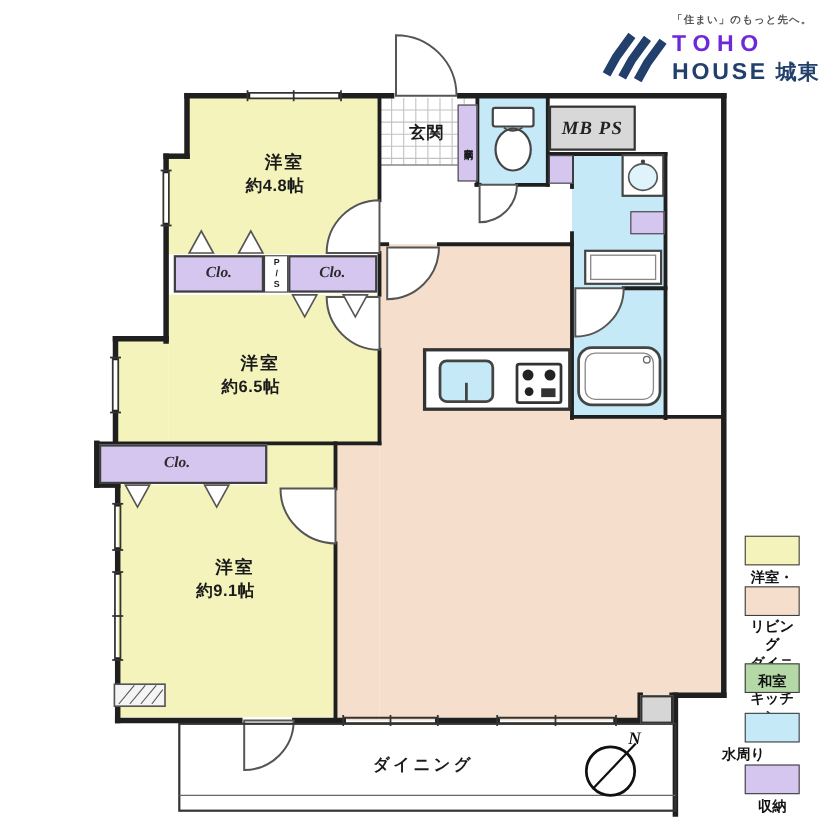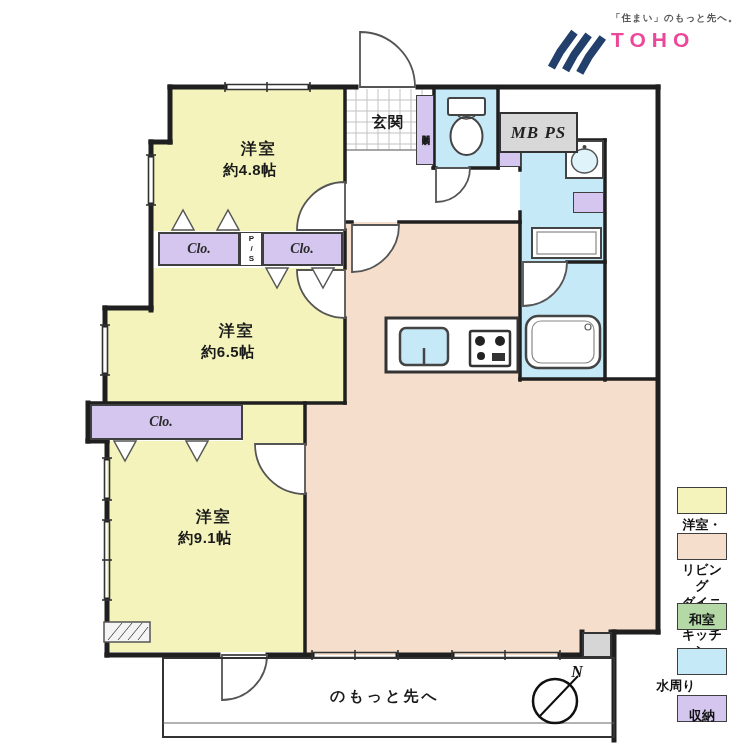--- a/index.html
+++ b/index.html
@@ -227,68 +227,71 @@
     </g>
   </svg>
 
   <div class="boxed" style="left: 158px; top: 232px; width: 82px; height: 34px; background-color: rgb(212, 198, 238);"></div>
   <div class="boxed" style="left:240px;top:232px;width:22px;height:34px;background:#fff;border-width:1.5px"></div>
   <div class="boxed" style="left: 262px; top: 232px; width: 81px; height: 34px; background-color: rgb(212, 198, 238);"></div>
   <div class="boxed" style="left: 90px; top: 404px; width: 153px; height: 36px; background-color: rgb(212, 198, 238);"></div>
   <div class="boxed" style="left: 416px; top: 95px; width: 18px; height: 70px; border-width: 1.5px; background-color: rgb(212, 198, 238);"></div>
   <div class="boxed" style="left: 499px; top: 141px; width: 22px; height: 26px; border-width: 1.5px; background-color: rgb(212, 198, 238);"></div>
   <div class="boxed" style="left: 573px; top: 192px; width: 31px; height: 21px; border-width: 1.5px; background-color: rgb(212, 198, 238);"></div>
-  <div class="mbps" style="left:499px;top:112px;width:79px;height:41px">
+  <div class="mbps" style="left:499px;top:96px;width:79px;height:41px">
     <span>MB PS</span>
   </div>
   <div class="gray-block" style="left:582px;top:632px;width:30px;height:26px"></div>
 
   <div class="lbl" style="left:250px;top:159px">
     <div class="room-name">洋室</div>
     <div class="room-size">約4.8帖</div>
   </div>
   <div class="lbl" style="left:228px;top:341px">
     <div class="room-name">洋室</div>
     <div class="room-size">約6.5帖</div>
   </div>
   <div class="lbl" style="left:205px;top:527px">
     <div class="room-name">洋室</div>
     <div class="room-size">約9.1帖</div>
   </div>
   <div class="lbl small-lbl" style="left:388px;top:122px">玄関</div>
   <div class="lbl vtext" style="left:425px;top:130px">玄関収納</div>
-  <div class="lbl balcony-lbl" style="left:385px;top:696px">のもっと先へ</div>
+  <div class="lbl balcony-lbl" style="left:385px;top:696px">ダイニング</div>
   <div class="lbl serif-lbl" style="left:199px;top:249px">Clo.</div>
   <div class="lbl serif-lbl" style="left:302px;top:249px">Clo.</div>
   <div class="lbl serif-lbl" style="left:161px;top:422px">Clo.</div>
   <div class="lbl vtext" style="left:251px;top:249px">P/S</div>
   <div class="nlabel" style="left:577px;top:672px">N</div>
 
   <div class="logo">
     <svg width="62" height="58" viewBox="0 0 70 62" style="position:absolute;left:2px;top:14px">
       <polyline points="5,52 15,34 31,12" fill="none" stroke="#22406b" stroke-width="9"></polyline>
       <polyline points="21,55 31,37 47,15" fill="none" stroke="#22406b" stroke-width="9"></polyline>
       <polyline points="37,58 47,40 63,18" fill="none" stroke="#22406b" stroke-width="9"></polyline>
     </svg>
     <div class="tagline">「住まい」のもっと先へ。</div>
-    <div class="brand1" style="color: #ec4899;">TOHO</div>
+    <div class="brand1" style="color: #6d28d9;">TOHO</div>
+    <div class="brand2">
+      <span style="color: rgb(34, 64, 107);">HOUSE</span><span class="area" style="color: rgb(34, 64, 107);">城東</span>
+    </div>
   </div>
 
   <div>
     <div class="boxed" style="left: 677px; top: 487px; width: 50px; height: 27px; border-width: 1.5px; background-color: rgb(243, 243, 187);"></div>
     <div class="legend-item-label" style="left:702px;top:517px">洋室・納戸</div>
 
     <div class="boxed" style="left: 677px; top: 533px; width: 50px; height: 27px; border-width: 1.5px; background-color: rgb(245, 223, 204);"></div>
     <div class="legend-item-label" style="left:702px;top:562px">リビング
 ダイニング
 キッチン</div>
 
     <div class="boxed" style="left: 677px; top: 603px; width: 50px; height: 27px; border-width: 1.5px; background-color: rgb(180, 216, 166);"></div>
     <div class="legend-item-label" style="left:702px;top:612px">和室</div>
 
     <div class="boxed" style="left: 677px; top: 648px; width: 50px; height: 27px; border-width: 1.5px; background-color: rgb(197, 233, 247);"></div>
     <div class="legend-item-label" style="left:676px;top:678px">水周り</div>
 
     <div class="boxed" style="left: 677px; top: 695px; width: 50px; height: 27px; border-width: 1.5px; background-color: rgb(212, 198, 238);"></div>
-    <div class="legend-item-label" style="left:702px;top:708px">収納</div>
+    <div class="legend-item-label" style="left:702px;top:725px">収納</div>
   </div>
 
 </div>
 
 </body></html>

